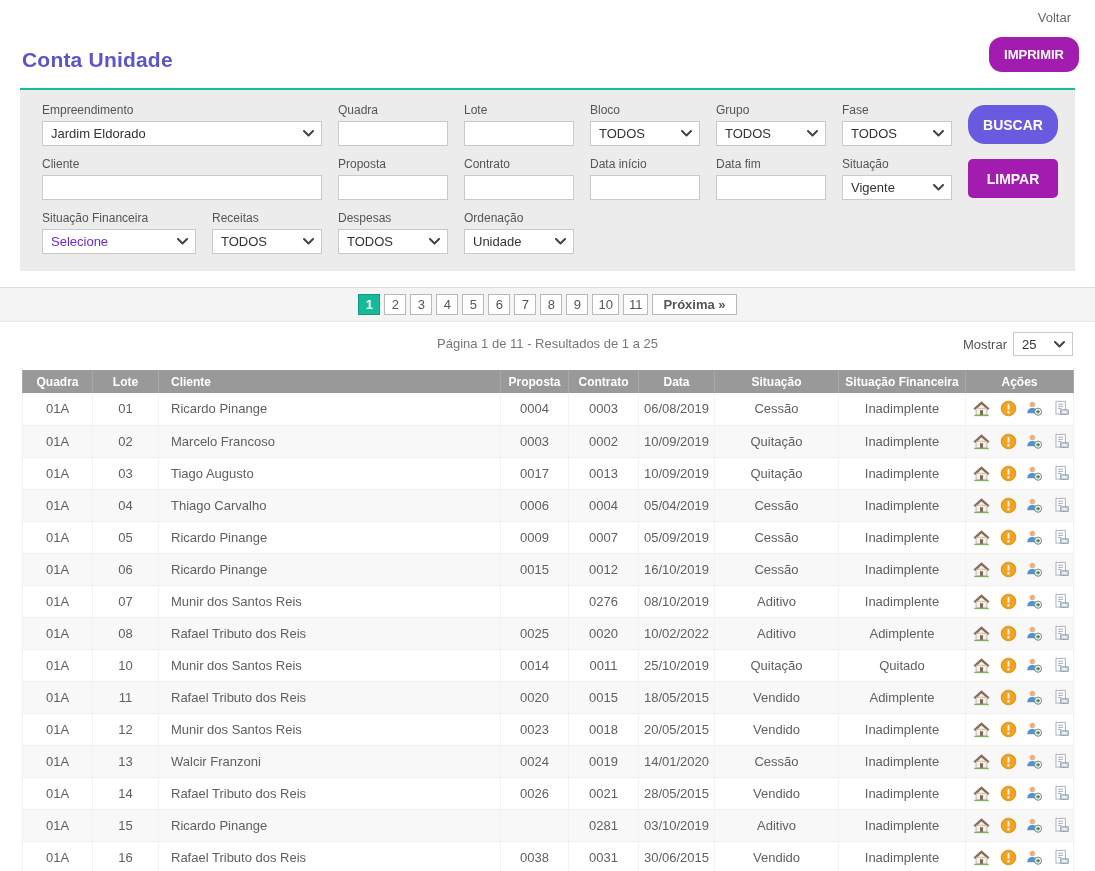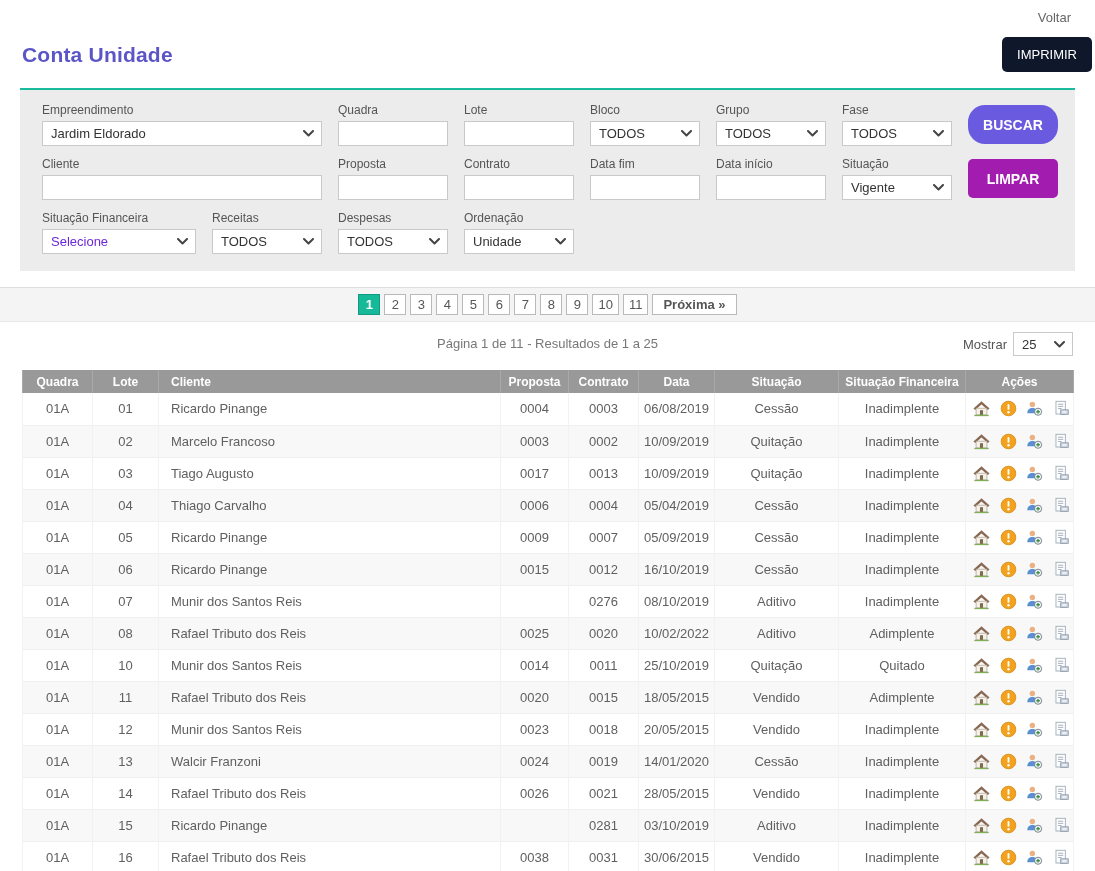--- a/index.html
+++ b/index.html
@@ -2,25 +2,25 @@
 <html><head>
 <meta charset="utf-8">
 <style>
   * { margin:0; padding:0; box-sizing:border-box; }
   html,body { width:1095px; height:871px; overflow:hidden; background:#fff;
               font-family:"Liberation Sans", Arial, sans-serif; }
 
   .topbar { text-align:right; padding:10px 24px 0; font-size:13px; color:#666; }
   .back-link { color:#666; text-decoration:none; cursor:pointer; }
 
-  .title-row { display:flex; justify-content:space-between; align-items:center;
-               padding:12px 3px 0 22px; }
+  .title-row { display:flex; justify-content:space-between; align-items:flex-end;
+               padding:12px 16px 0 22px; }
   .page-title { font-size:21px; font-weight:bold; color:#5b55c8; letter-spacing:.2px; }
-  .btn-print { background:#0f172a; color:#fff; font-weight:normal; font-size:13px;
-               border:none; border-radius:5px; padding:10px 15px; cursor:pointer; }
+  .btn-print { background:#a21caf; color:#fff; font-weight:bold; font-size:13px;
+               border:none; border-radius:13px; padding:10px 15px; cursor:pointer; }
 
   
   .filter-panel { margin:16px 20px 0; background:#ececec; border-top:2px solid #18bc9c;
                   padding:13px 22px 6px; }
   .f-row { display:flex; gap:16px; margin-bottom:11px; }
   .field { flex:none; }
   .field label { display:block; font-size:12px; color:#555; margin-bottom:4px; }
   .w280{width:280px}.w154{width:154px}.w110{width:110px}.w90{width:90px}
   .tinput { width:100%; height:25px; border:1px solid #c9c9c9; background:#fff;
             font-size:13px; color:#333; padding:0 6px; font-family:inherit; }
@@ -137,25 +137,25 @@
     </div>
     <div class="field w110">
       <label>Proposta</label>
       <input class="tinput" type="text" value="" style="">
     </div>
     <div class="field w110">
       <label>Contrato</label>
       <input class="tinput" type="text" value="" style="">
     </div>
     <div class="field w110">
+      <label>Data início</label>
+      <input class="tinput" type="text" value="" style="">
+    </div>
+    <div class="field w110">
       <label>Data fim</label>
-      <input class="tinput" type="text" value="" style="">
-    </div>
-    <div class="field w110">
-      <label>Data início</label>
       <input class="tinput" type="text" value="" style="">
     </div>
     <div class="field w110">
       <label>Situação</label>
       <div class="selectbox">
           <span>Vigente</span>
   <svg class="chev" width="11" height="7" viewBox="0 0 11 7">
             <polyline points="1,1 5.5,5.5 10,1" fill="none" stroke="#444" stroke-width="2" stroke-linecap="round" stroke-linejoin="round"></polyline>
           </svg>
 </div>

